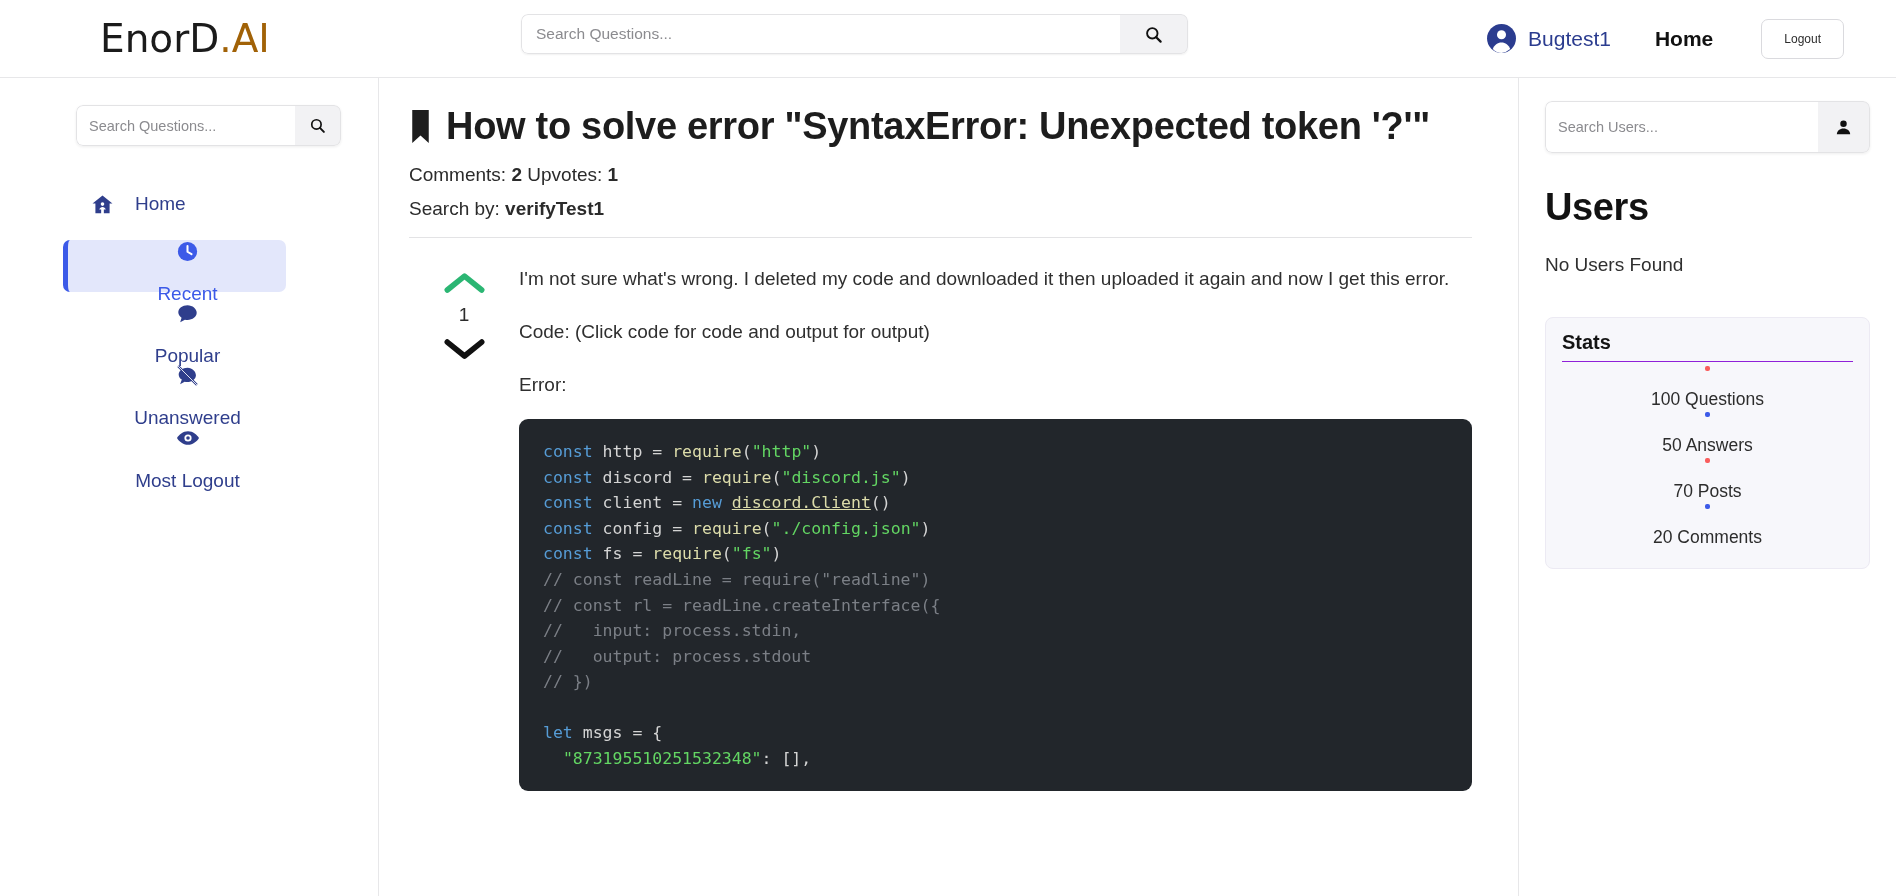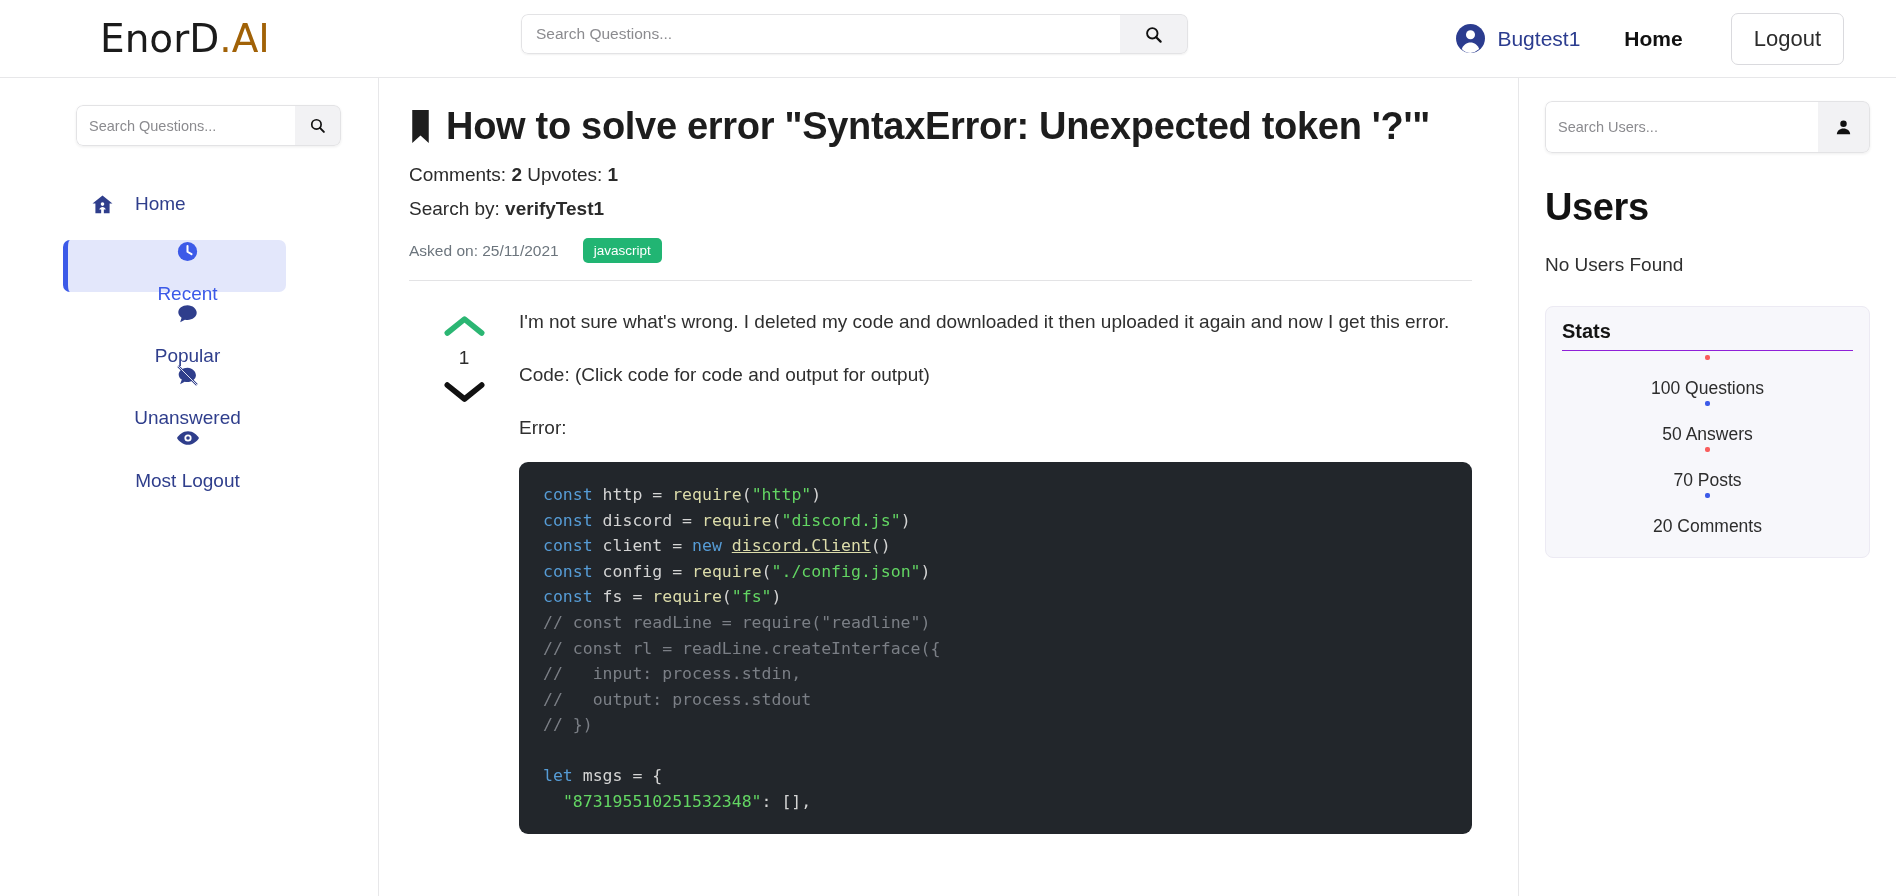--- a/index.html
+++ b/index.html
@@ -86,21 +86,21 @@
     color: #111;
     text-decoration: none;
     cursor: pointer;
     margin-right: 48px;
   }
   .logout-btn {
     border: 1px solid #dadade;
     background: #fff;
     border-radius: 7px;
     padding: 12px 22px;
-    font-size: 22px;
+    font-size: 12px;
     color: #2c2c2c;
     cursor: pointer;
     font-family: "Liberation Sans", sans-serif;
   }
 
   
   .layout {
     display: flex;
     height: 818px;
   }
@@ -299,21 +299,21 @@
     margin: 33px 0 0 0;
     color: #121212;
     letter-spacing: -.4px;
   }
   .no-users {
     font-size: 19px;
     color: #2f2f2f;
     margin: 25px 0 0 0;
   }
   .stats-card {
-    margin-top: 30px;
+    margin-top: 41px;
     background: #f7f7fb;
     border: 1px solid #eceaf3;
     border-radius: 8px;
     padding: 13px 16px 18px 16px;
   }
   .stats-title {
     font-size: 20px;
     font-weight: bold;
     color: #141414;
     border-bottom: 1px solid #8f20d8;
@@ -448,24 +448,20 @@
       <b>2</b>
       <span>Upvotes:</span>
       <b>1</b>
     </div>
 
     <div class="q-meta-line">
       <span>Search by:</span>
       <b>verifyTest1</b>
     </div>
 
-    <div class="q-askedon">
-      <span class="dt">Asked on: 25/11/2021</span>
-      <span class="tag-badge">javascript</span>
-    </div>
 
     <hr class="divider">
 
     <div class="answer-row">
       <div class="votes">
         <span class="vote-btn">
           <svg width="43" height="27" viewBox="0 0 40 24">
             <path d="M4 19 20 6l16 13" fill="none" stroke="#2bb673" stroke-width="5.2" stroke-linecap="round" stroke-linejoin="round"></path>
           </svg>
         </span>

